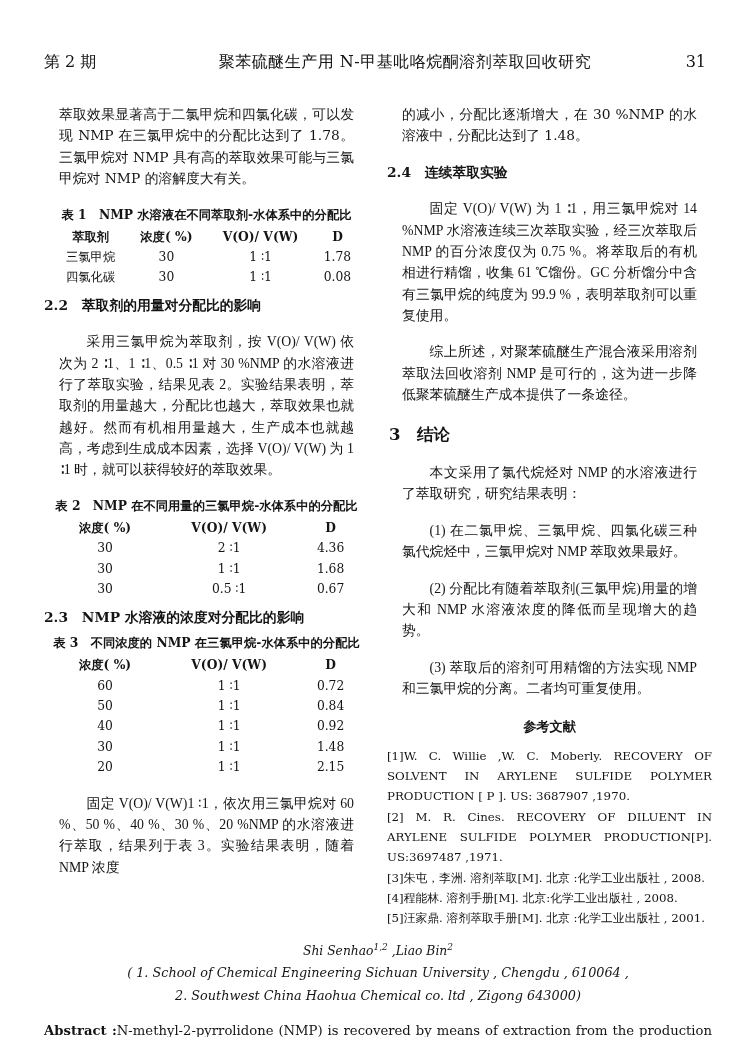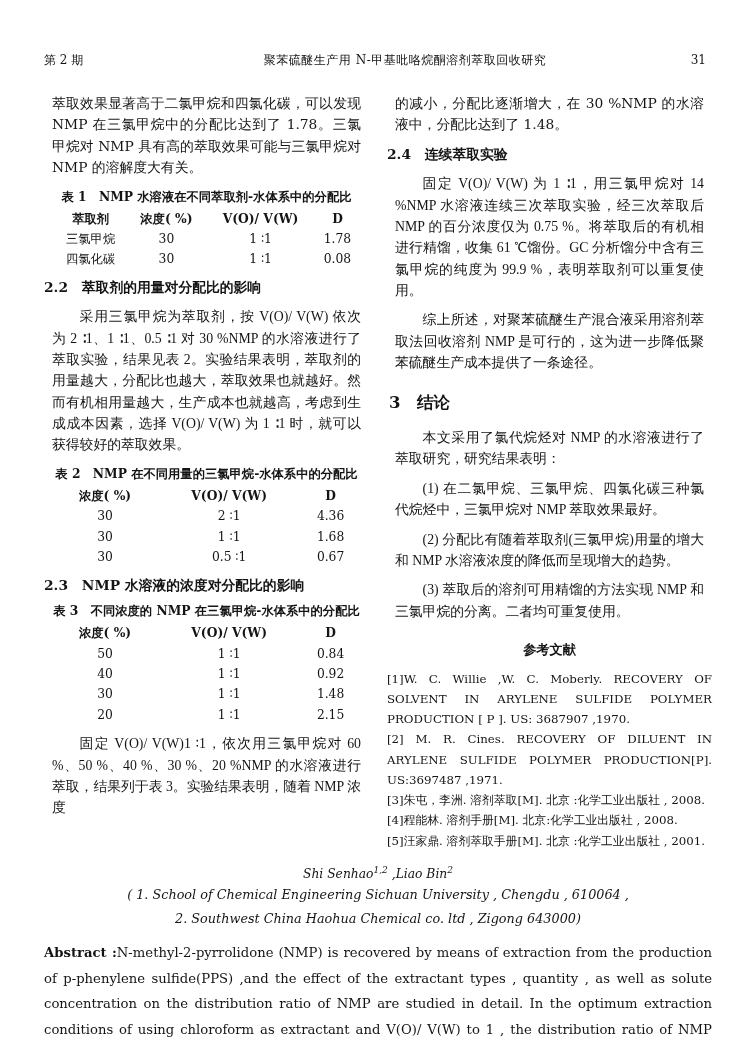--- a/index.html
+++ b/index.html
@@ -2,28 +2,28 @@
 <html><head>
 <meta charset="utf-8">
 <style>
   html,body{margin:0;padding:0;background:#e8e8e8;}
   .page{
     width:748px;height:1037px;margin:0 auto;background:#ffffff;color:#141414;
     font-family:"DejaVu Serif","Liberation Serif",serif;
     box-sizing:border-box;padding:52px 36px 20px 44px;overflow:hidden;
   }
   
-  .runhead{display:flex;align-items:baseline;font-size:12px;margin-bottom:16px;gap:17px;}
+  .runhead{display:flex;align-items:baseline;font-size:16px;margin-bottom:16px;gap:17px;}
   .runhead .issue{width:120px;}
   .runhead .jtitle{flex:1;text-align:center;letter-spacing:.5px;}
   .runhead .pageno{width:60px;text-align:right;padding-right:6px;}
   
   .cols{display:flex;gap:18px;}
   .col{width:325px;font-size:13.8px;line-height:1.55;text-align:justify;}
-  .col p{margin:8px;}
+  .col p{margin:15px;}
   .col p.ind{text-indent:2em;font-family:Liberation Serif, serif;}
   .sechead{font-weight:bold;margin:7px 0 5px 0;}
   .bigsechead{font-weight:bold;font-size:16.5px;margin:16px 0 12px 2px;}
   
   .tcap{font-weight:bold;font-size:12.3px;text-align:center;margin:5px 0 3px 0;}
   table.datatbl{width:94%;margin:0 auto 4px auto;border-collapse:collapse;font-size:12.3px;line-height:1.5;}
   table.datatbl th{font-weight:bold;text-align:center;padding:1px 2px;}
   table.datatbl td{text-align:center;padding:1px 2px;}
   
   .refhead{text-align:center;font-weight:bold;font-size:13.2px;margin:18px 0 8px 0;}
@@ -118,20 +118,25 @@
       <table class="datatbl">
         <thead>
           <tr>
             <th>浓度( %)</th>
             <th>V(O)/ V(W)</th>
             <th>D</th>
           </tr>
         </thead>
         <tbody>
           <tr>
+            <td>60</td>
+            <td>1 ∶1</td>
+            <td>0.72</td>
+          </tr>
+          <tr>
             <td>50</td>
             <td>1 ∶1</td>
             <td>0.84</td>
           </tr>
           <tr>
             <td>40</td>
             <td>1 ∶1</td>
             <td>0.92</td>
           </tr>
           <tr>

